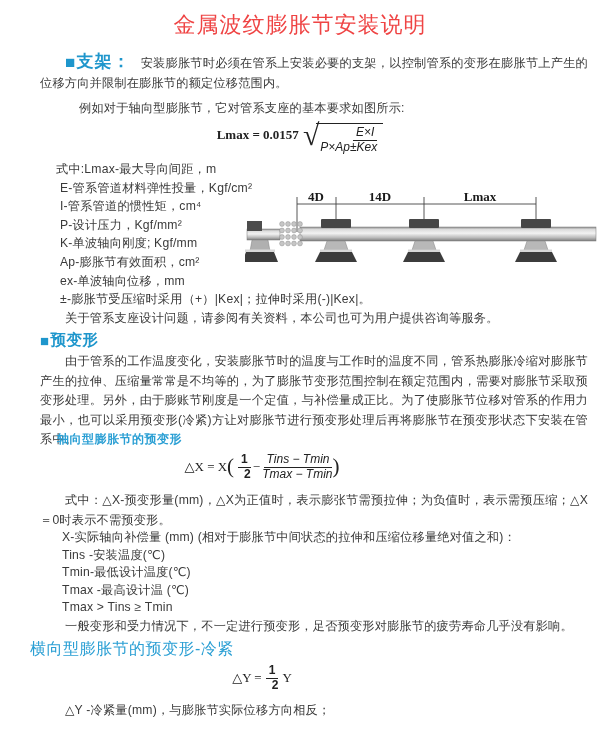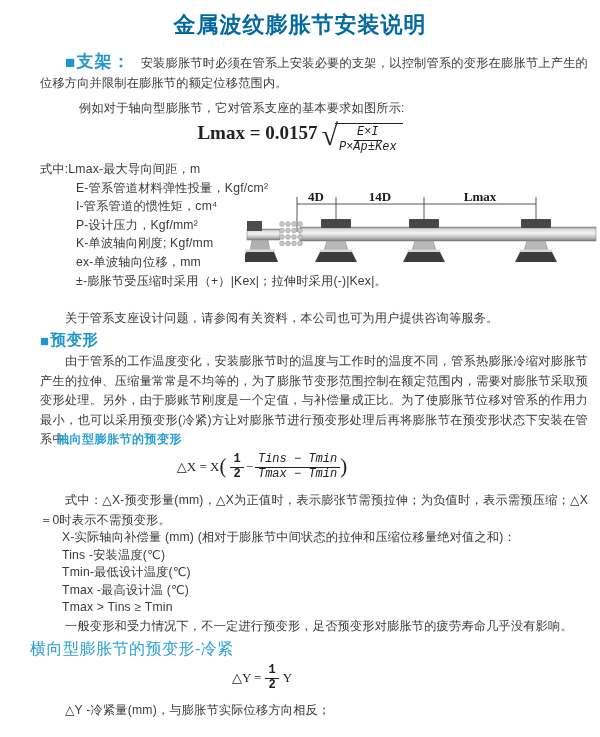--- a/index.html
+++ b/index.html
@@ -4,41 +4,41 @@
 <style>
   html,body{margin:0;padding:0}
   body{
     width:600px;height:737px;position:relative;background:#ffffff;
     font-family:"Liberation Sans","DejaVu Sans",sans-serif;
     color:#333;overflow:hidden;
   }
   .abs{position:absolute}
   .page-title{
     top:10px;left:0;width:600px;text-align:center;
-    font-size:22px;font-weight:bold;color:#0369a1;letter-spacing:1px;
+    font-size:22px;font-weight:normal;color:#ef4444;letter-spacing:1px;
   }
   .body-text{font-size:12.2px;line-height:20px;color:#3a3a3a;letter-spacing:.2px}
   .p1{top:52px;left:40px;width:548px;text-indent:25px;text-align:justify}
   .sq{color:#1e96cc;font-size:15px;vertical-align:-1px;margin-right:1px}
   .sq-big{font-size:17px}
   .h-support{color:#1e96cc;font-size:17px;font-weight:bold;letter-spacing:1px;margin-right:10px}
   .p2{top:98px;left:79px;width:520px}
   
   .formula1{top:120px;left:0;width:600px;text-align:center;font-family:"Liberation Serif","DejaVu Serif",serif;color:#222}
-  .f-lhs{font-weight:bold;font-size:19px;vertical-align:6px;margin-right:4px}
+  .f-lhs{font-weight:bold;font-size:13px;vertical-align:6px;margin-right:4px}
   .radical{display:inline-flex;align-items:flex-start}
   .rad-sign{font-size:30px;line-height:30px;font-weight:400;margin-right:-3px}
   .rad-box{border-top:1.6px solid #222;padding:2px 6px 0 4px;margin-top:3px;display:inline-block}
-  .frac{display:inline-flex;flex-direction:column;align-items:center;vertical-align:middle;
-        font-family:Liberation Mono, monospace;line-height:1.15}
+  .frac{display:inline-flex;flex-direction:column;align-items:flex-end;vertical-align:middle;
+        font-family:Liberation Sans, sans-serif;line-height:1.15}
   .frac .num{border-bottom:1px solid #222;padding:0 3px}
   .frac-it{font-style:italic;font-size:12px}
   .defs{top:160px;left:40px;width:420px;font-size:12.2px;line-height:18.6px;color:#3a3a3a;letter-spacing:.2px}
-  .def-item{margin-left:36px}
-  .def-lead{margin-left:0}
+  .def-item{margin-left:20px}
+  .def-lead{margin-left:16px}
   .note1{top:308px;left:65px;width:520px}
   
   .diagram{top:190px;left:245px;width:355px;height:100px}
   .dim-label{font-family:"Liberation Serif","DejaVu Serif",serif;font-weight:bold;font-size:13px;fill:#1a1a1a}
   .h-sec2{top:330px;left:40px;color:#1e96cc;font-size:15.5px;font-weight:bold;letter-spacing:.5px}
   .p3{top:352px;left:40px;width:548px;text-indent:25px;text-align:justify;line-height:19.5px}
   .h-axial{top:431px;left:57px;color:#2a9fd4;font-size:12px;font-weight:bold;letter-spacing:.5px}
   
   .formula2{top:453px;left:0;width:600px;text-align:center;padding-right:76px;box-sizing:border-box;
             font-family:"Liberation Serif","DejaVu Serif",serif;color:#222}
@@ -74,20 +74,21 @@
         </span></span>
     </span>
 </div>
 
 <div class="abs defs">
   <div class="def-item def-lead">式中:Lmax-最大导向间距，m</div>
   <div class="def-item">E-管系管道材料弹性投量，Kgf/cm²</div>
   <div class="def-item">I-管系管道的惯性矩，cm⁴</div>
   <div class="def-item">P-设计压力，Kgf/mm²</div>
   <div class="def-item">K-单波轴向刚度; Kgf/mm</div>
+  <div class="def-item">Ap-膨胀节有效面积，cm²</div>
   <div class="def-item">ex-单波轴向位移，mm</div>
   <div class="def-item">±-膨胀节受压缩时采用（+）|Kex|；拉伸时采用(-)|Kex|。</div>
 </div>
 
 <svg class="abs diagram" viewBox="0 0 355 100" xmlns="http://www.w3.org/2000/svg">
   <defs>
     <linearGradient id="pipeGrad" x1="0" y1="0" x2="0" y2="1">
       <stop offset="0%" stop-color="#8f8f8f"></stop>
       <stop offset="18%" stop-color="#dcdcdc"></stop>
       <stop offset="45%" stop-color="#f2f2f2"></stop>

